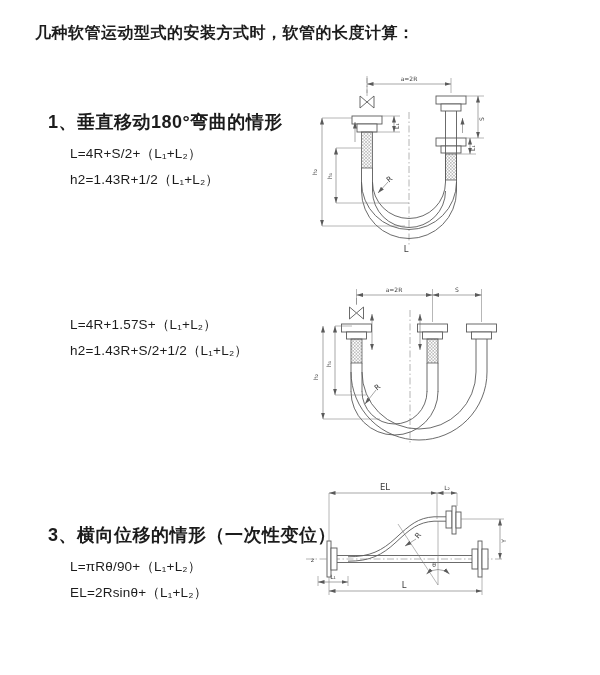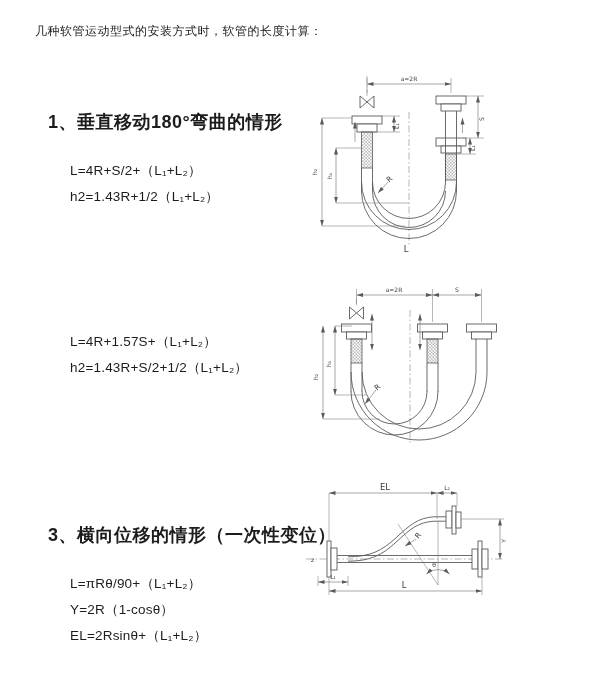--- a/index.html
+++ b/index.html
@@ -6,25 +6,25 @@
   body {
     width:600px; height:675px;
     background:#ffffff;
     font-family:"Liberation Sans","DejaVu Sans",sans-serif;
     color:#1c1c1c;
     position:relative;
     overflow:hidden;
   }
   .title {
     position:absolute; left:35px; top:23px;
-    font-size:12px; font-weight:400; letter-spacing:0.5px;
+    font-size:16px; font-weight:700; letter-spacing:0.5px;
   }
   .section { position:absolute; left:48px; }
   .section .heading { font-size:18px; font-weight:700; letter-spacing:0.5px; }
-  .formulas { list-style:none; margin:24px 0 0 22px; padding:0; font-size:13.5px; }
+  .formulas { list-style:none; margin:7px 0 0 22px; padding:0; font-size:13.5px; }
   .formulas li { line-height:26px; letter-spacing:0.2px; white-space:nowrap; }
   #sec1 { top:110px; }
   #sec2 { top:305px; }
   #sec3 { top:523px; }
   .diagram { position:absolute; }
   #dia1 { left:310px; top:70px; }
   #dia2 { left:310px; top:282px; }
   #dia3 { left:300px; top:479px; }
   svg text { font-family:"DejaVu Sans",sans-serif; fill:#3c3c3c; }
   .dim  { stroke:#6b6b6b; stroke-width:0.6;  fill:none; }
@@ -53,21 +53,20 @@
   <ul class="formulas">
     <li>L=4R+1.57S+（L₁+L₂）</li>
     <li>h2=1.43R+S/2+1/2（L₁+L₂）</li>
   </ul>
 </div>
 
 <div class="section" id="sec3">
   <div class="heading">3、横向位移的情形（一次性变位）</div>
   <ul class="formulas">
     <li>L=πRθ/90+（L₁+L₂）</li>
-    <li>Y=2R（1-cosθ）</li>
     <li>EL=2Rsinθ+（L₁+L₂）</li>
   </ul>
 </div>
 
 <div class="diagram" id="dia1">
 <svg width="262" height="192" viewBox="0 0 262 192">
   <defs>
     <marker id="ar" markerUnits="userSpaceOnUse" markerWidth="7" markerHeight="5" refX="6.5" refY="2.5" orient="auto-start-reverse">
       <path d="M0,0.5 L6.5,2.5 L0,4.5 Z" fill="#5a5a5a"></path>
     </marker>

